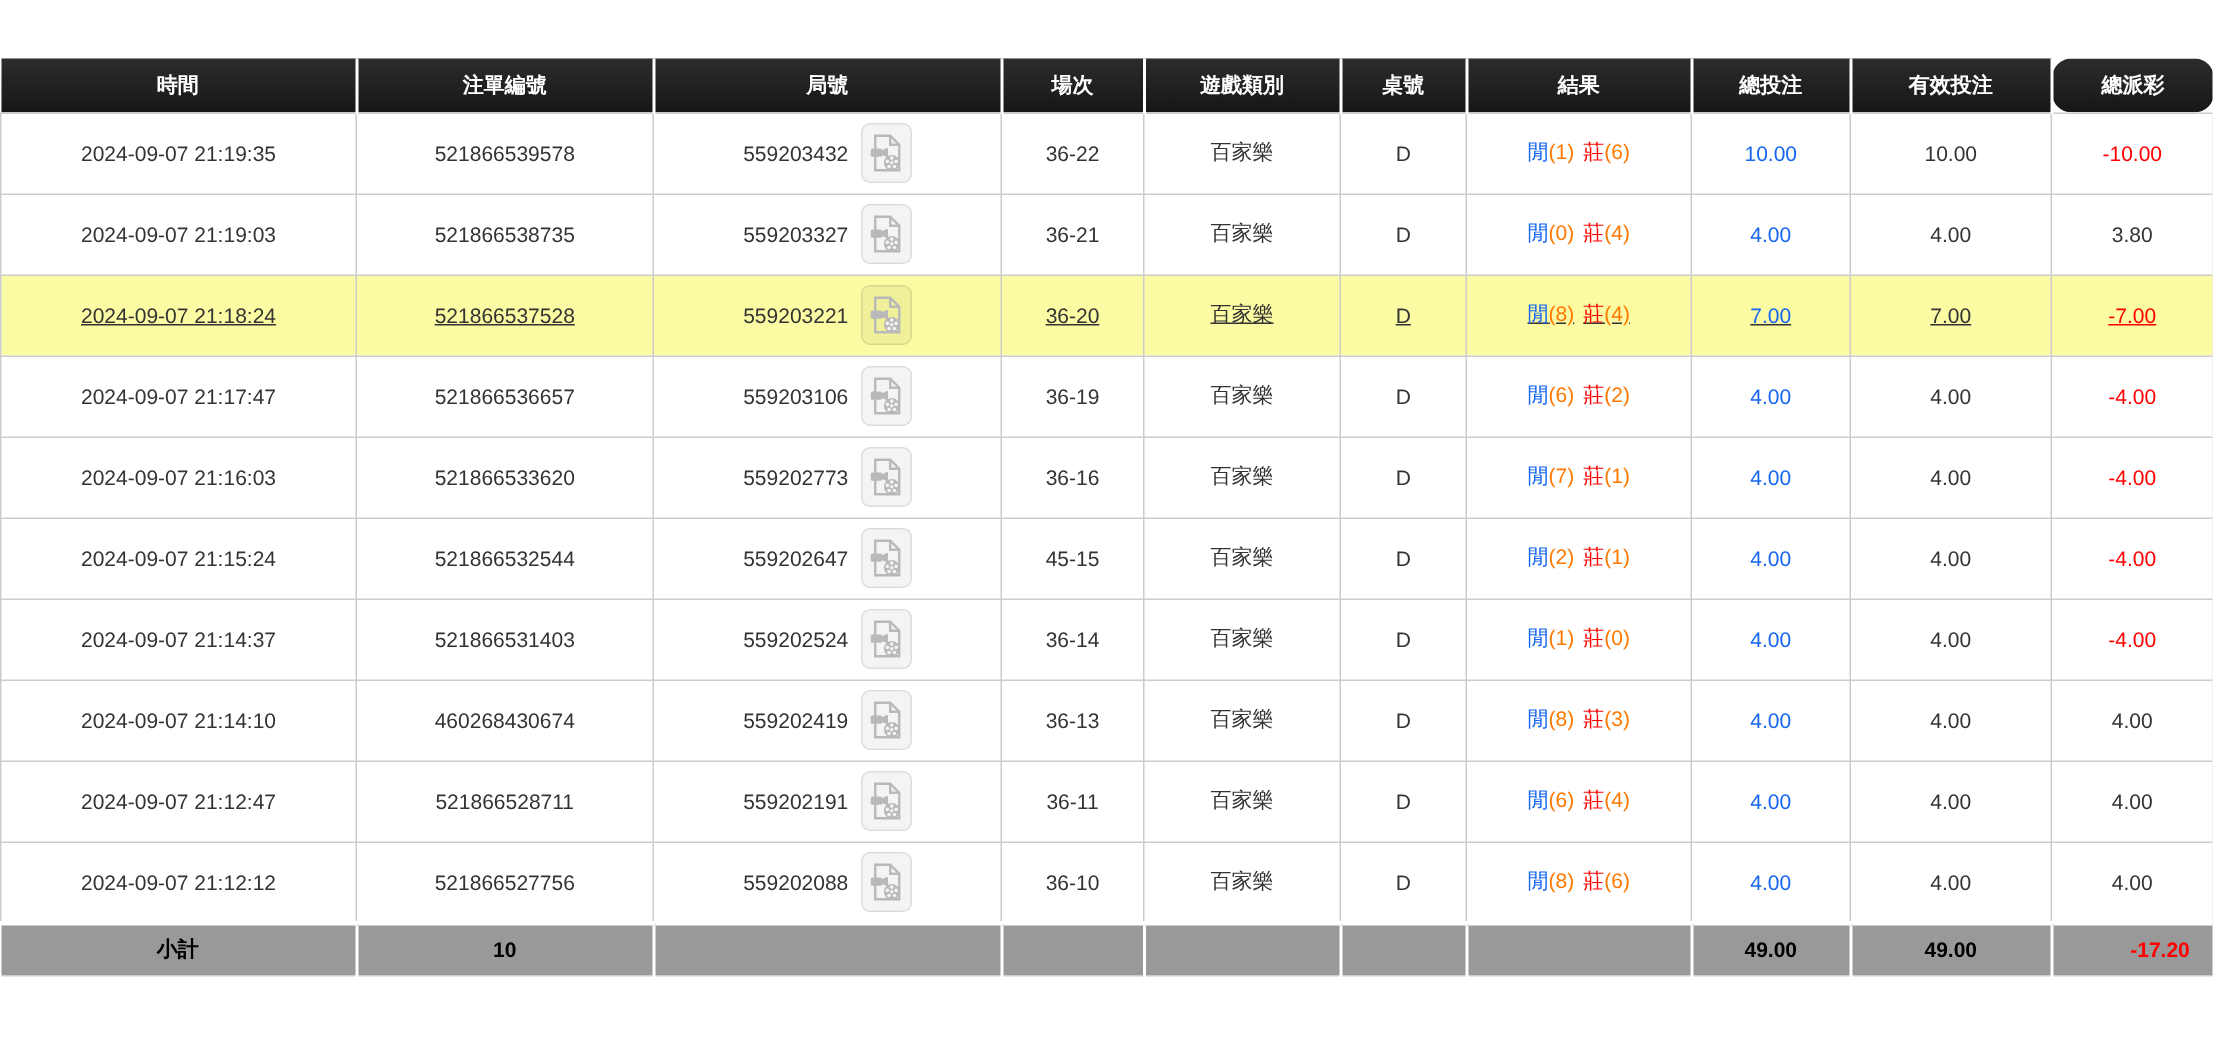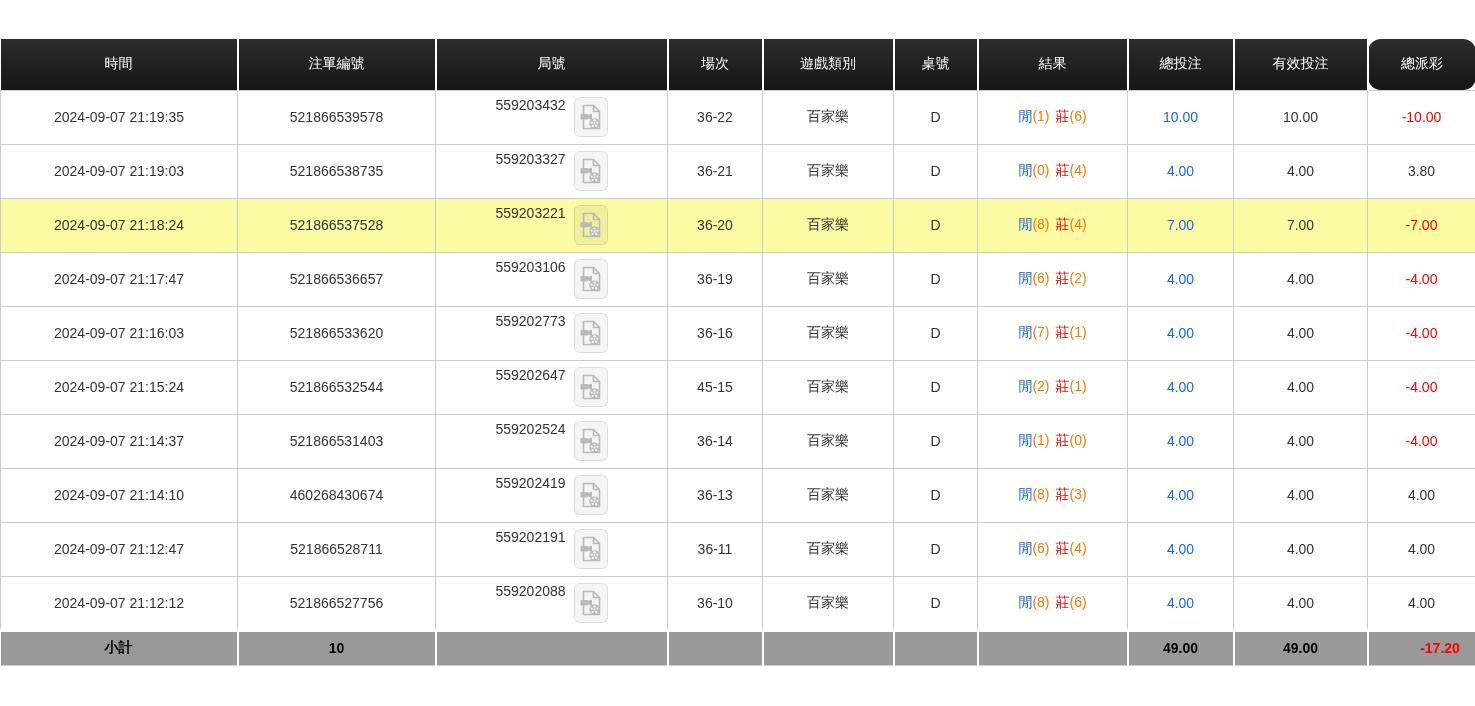--- a/index.html
+++ b/index.html
@@ -25,40 +25,40 @@
   col.c-tbl   { width: 84px;  }
   col.c-res   { width: 150px; }
   col.c-tot   { width: 106px; }
   col.c-val   { width: 134px; }
   col.c-pay   { width: 108px; }
 
   thead th {
     background: linear-gradient(#2c2c2c, #161616);
     color: #ffffff;
     font-size: 14px;
-    font-weight: normal;
-    height: 51px;
+    font-weight: bold;
+    height: 36px;
     text-align: center;
     border-right: 2px solid #ffffff;
     border-bottom: 1px solid #cccccc;
   }
   thead th:last-child { border-right: none; border-radius: 13px; }
 
   tbody td {
     background: #ffffff;
     height: 54px;
     text-align: center;
     vertical-align: middle;
     font-size: 14px;
     color: #333333;
     border: 1px solid #cccccc;
   }
-  tbody tr.hl td { background: var(--highlight, #fbfba3); }
-
-  .round-wrap { display: inline-flex; gap: 8px; }
+  tbody tr.hl td { background: var(--highlight, #fbfba3); text-decoration: underline; }
+
+  .round-wrap { display: inline-flex; align-items: center; gap: 8px; }
   .video-btn {
     display: inline-flex; align-items: center; justify-content: center;
     width: 34px; height: 40px;
     background: rgba(0,0,0,0.045);
     border: 1px solid rgba(0,0,0,0.10);
     border-radius: 6px;
     cursor: pointer;
     padding: 0;
   }
   .video-btn svg { display: block; }

